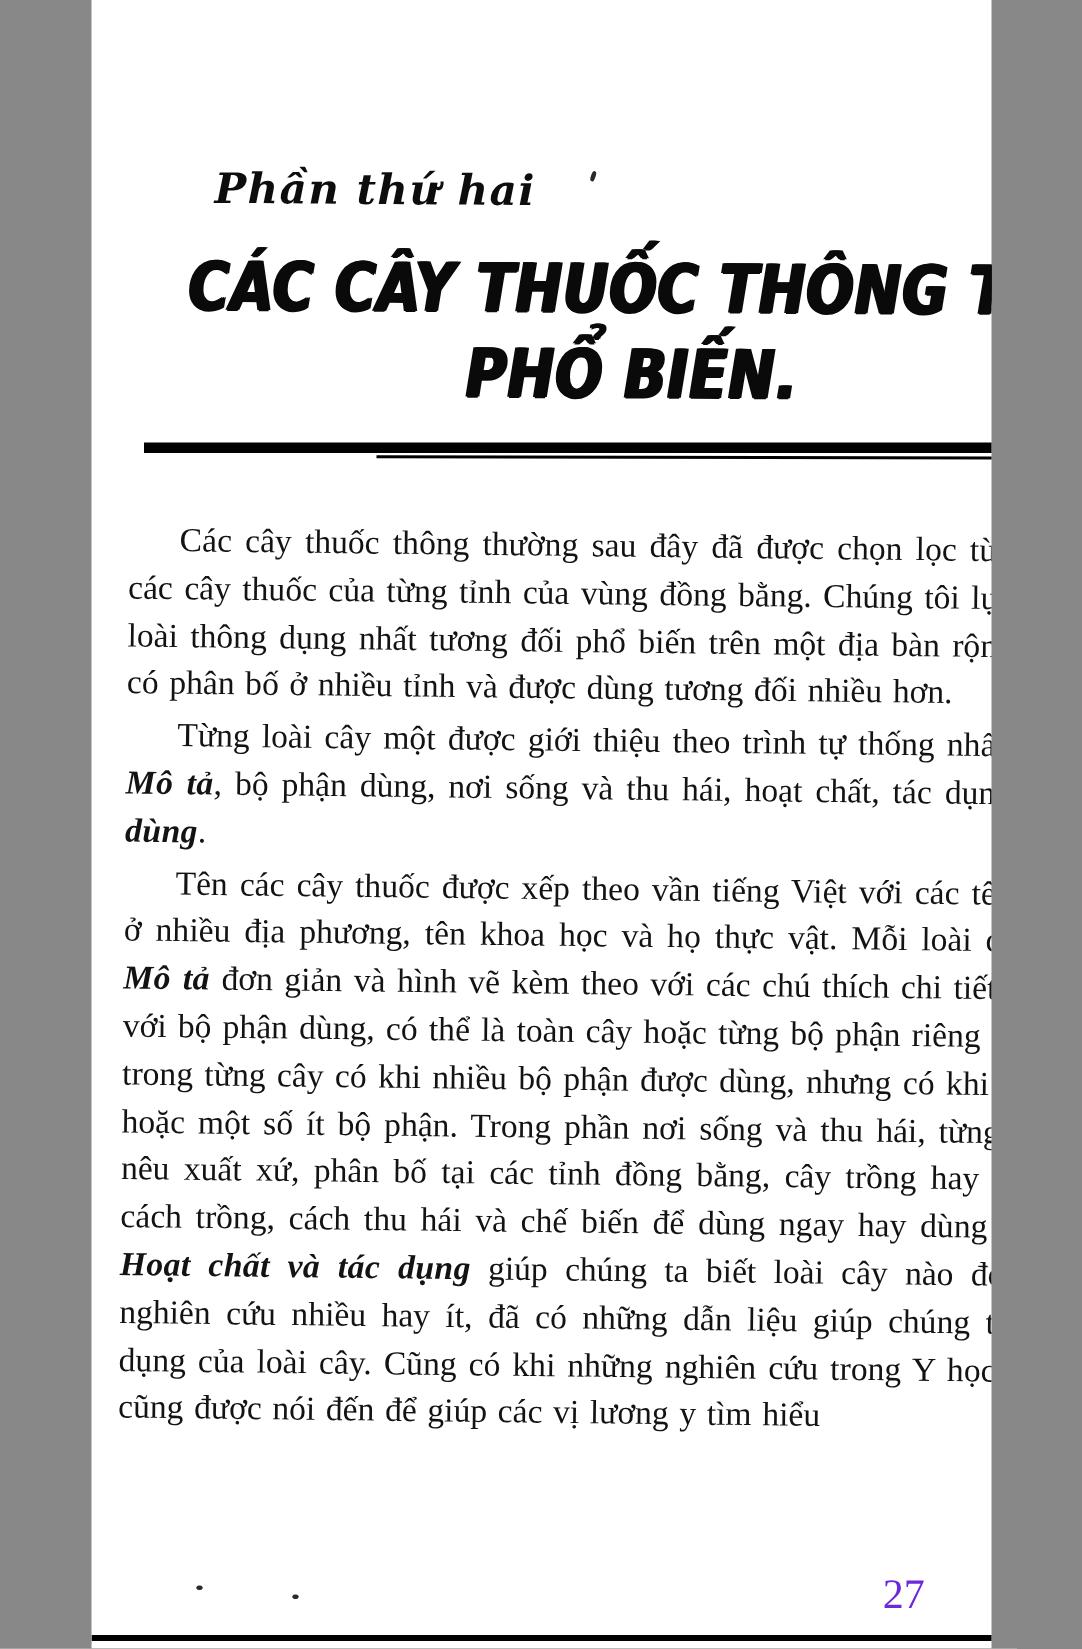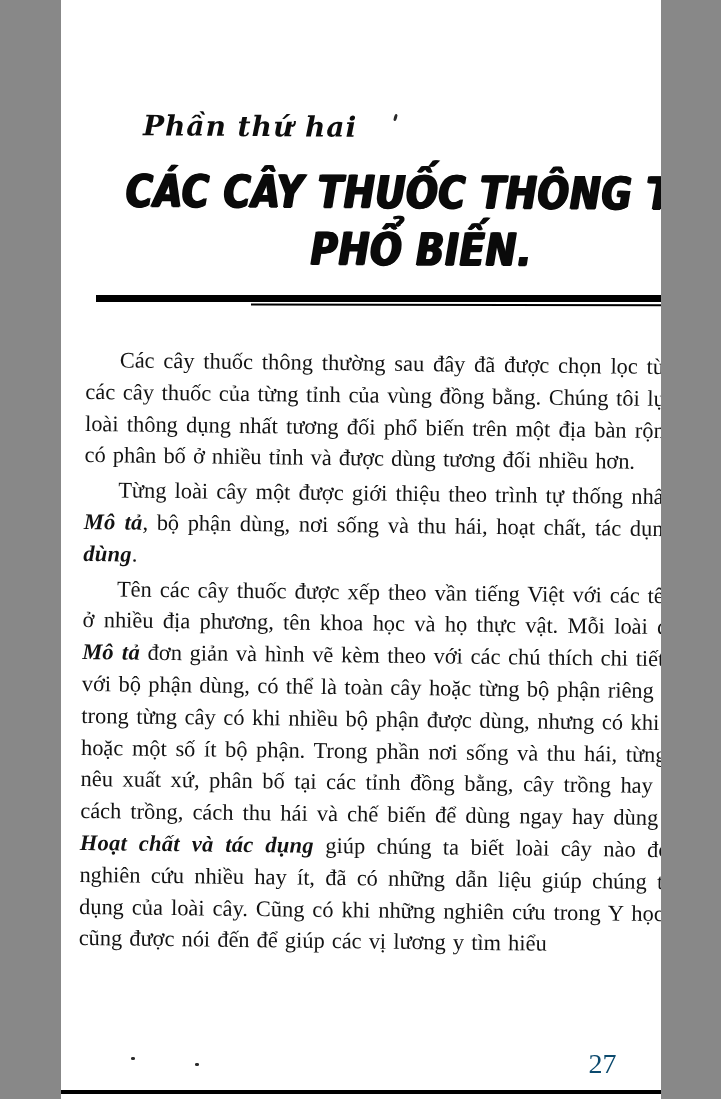--- a/index.html
+++ b/index.html
@@ -83,21 +83,21 @@
     transform-origin: 0 0;
   }
   .body-text p { margin: 0 0 3px 0; text-indent: 34px; }
   .body-text strong { font-weight: bold; font-style: italic; letter-spacing: 0.3px; }
 
   .page-number {
     position: absolute;
     right: 44px;
     top: 1048px;
     font-size: 28px;
-    color: #0c4a6e;
+    color: #6d28d9;
     font-family: "Liberation Serif", "DejaVu Serif", serif;
   }
 
   .bottom-rule {
     position: absolute;
     left: 0;
     top: 1090px;
     width: 721px;
     height: 4px;
     background: #000;

